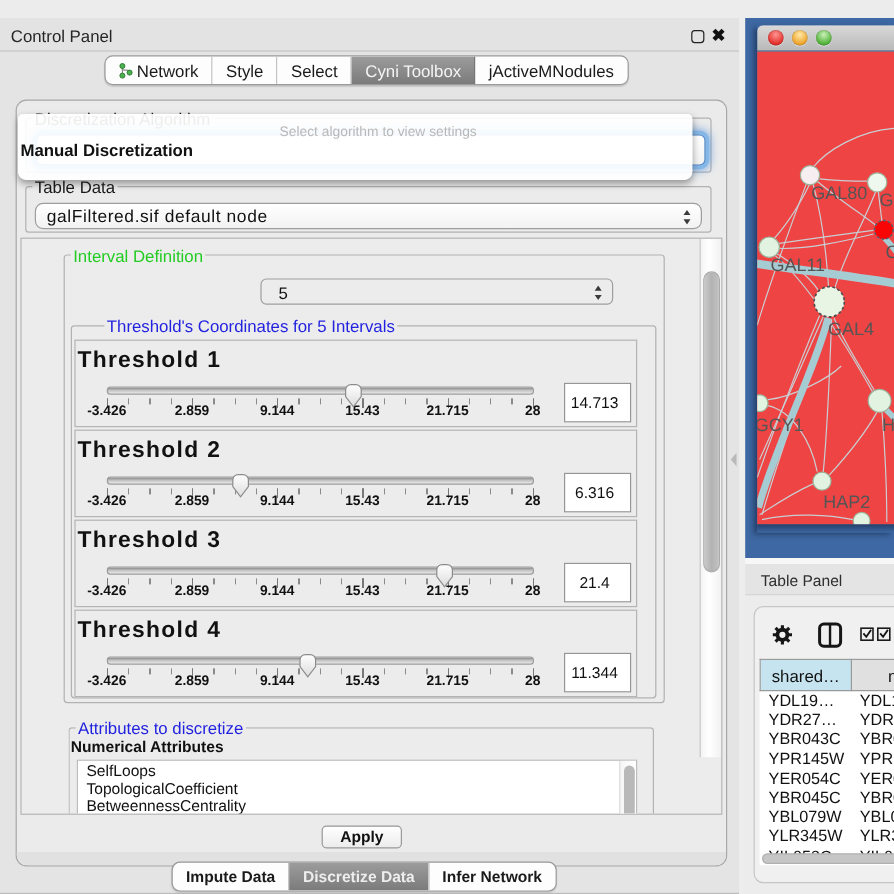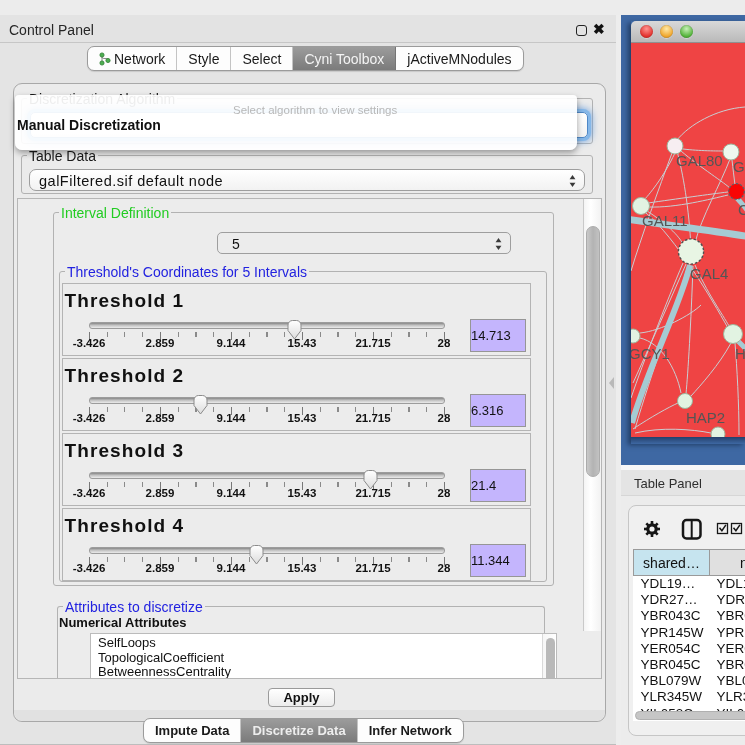--- a/index.html
+++ b/index.html
@@ -60,22 +60,22 @@
   background:linear-gradient(#878787,#c2c2c2 45%,#ebebeb); }
 .ticks { position:absolute; left:26px; width:357px; height:5px; top:48px;
   background:repeating-linear-gradient(to right,#8a8a8a 0 1px,transparent 1px 17.75px); }
 .mticks { position:absolute; left:26px; width:357px; height:8px; top:48px;
   background:repeating-linear-gradient(to right,#787878 0 1px,transparent 1px 71px); }
 .tlabels { position:absolute; left:0; top:53px; width:100%; height:12px;
   font-size:11.5px; font-weight:bold; color:#111; }
 .tlabels span { position:absolute; transform:translateX(-50%); }
 .thumbp { position:absolute; top:36px; width:15px; height:20px; }
 .vbox { position:absolute; left:407px; top:35px; width:56px; height:33px;
-  background:#c4b5fd; border:1px solid #969696; font-size:13px; color:#111;
-  text-align:left; line-height:31px; padding-right:5px; }
+  background:#ffffff; border:1px solid #969696; font-size:13px; color:#111;
+  text-align:center; line-height:31px; padding-right:5px; }
 
 #list { position:absolute; background:#ffffff; border:1px solid #bbbbbb;
   font-size:13px; color:#111; }
 .lsb { position:absolute; right:0; top:0; width:14.5px; height:100%; overflow:hidden;
   background:linear-gradient(to right,#f6f6f6,#ffffff); border-left:1px solid #d9d9d9; }
 .lsb .thumb { position:absolute; left:3.5px; top:4px; width:9px; height:60px;
   background:#b9b9b9; border-radius:5px; }
 
 .btn { position:absolute; background:linear-gradient(#ffffff,#ececec);
   border:1px solid #9a9a9a; border-radius:4px; font-size:13px; color:#111;
@@ -181,29 +181,29 @@
             <span class="cv" style="left:14px;">5</span>
             <span class="arr">
                 <svg width="7" height="12" viewBox="0 0 7 12">
                   <path d="M3.5 0 L6.4 4.2 H0.6 Z" fill="#3a3a3a"></path>
                   <path d="M3.5 12 L6.4 7.8 H0.6 Z" fill="#3a3a3a"></path>
                 </svg>
               </span>
           </div>
 
           <div class="group" style="left:5px; top:58px; width:488px; height:311px;">
-            <div class="gtitle" style="color:#2222e0; background:#ececec;">Threshold's Coordinates for 5 Intervals</div>
+            <div class="gtitle" style="color:#2222e0; background:#ececec;margin-left:22px;">Threshold's Coordinates for 5 Intervals</div>
           </div>
         </div>
 
         <div class="group" style="left:39px; top:407px; width:488px; height:90px; border-bottom:none;">
           <div class="gtitle" style="color:#2222e0; background:#ececec;">Attributes to discretize</div>
         </div>
         <div style="position:absolute; left:41px; top:416px; font-weight:bold; font-size:13px; color:#111;">Numerical Attributes</div>
-        <div id="list" style="left:46px; top:434px; width:467px; height:46px;margin-left:26px;">
+        <div id="list" style="left:46px; top:434px; width:467px; height:46px;">
           <div style="padding:2px 0 0 7px; line-height:14.6px;">SelfLoops<br>TopologicalCoefficient<br>BetweennessCentrality</div>
           <div class="lsb" style="height:46px;">
               <div class="thumb"></div>
             </div>
         </div>
         <div id="vsb">
             <div class="thumb"></div>
           </div>
       <div class="tbox" style="top: 84px;">
       <div class="tl">Threshold 1</div>

